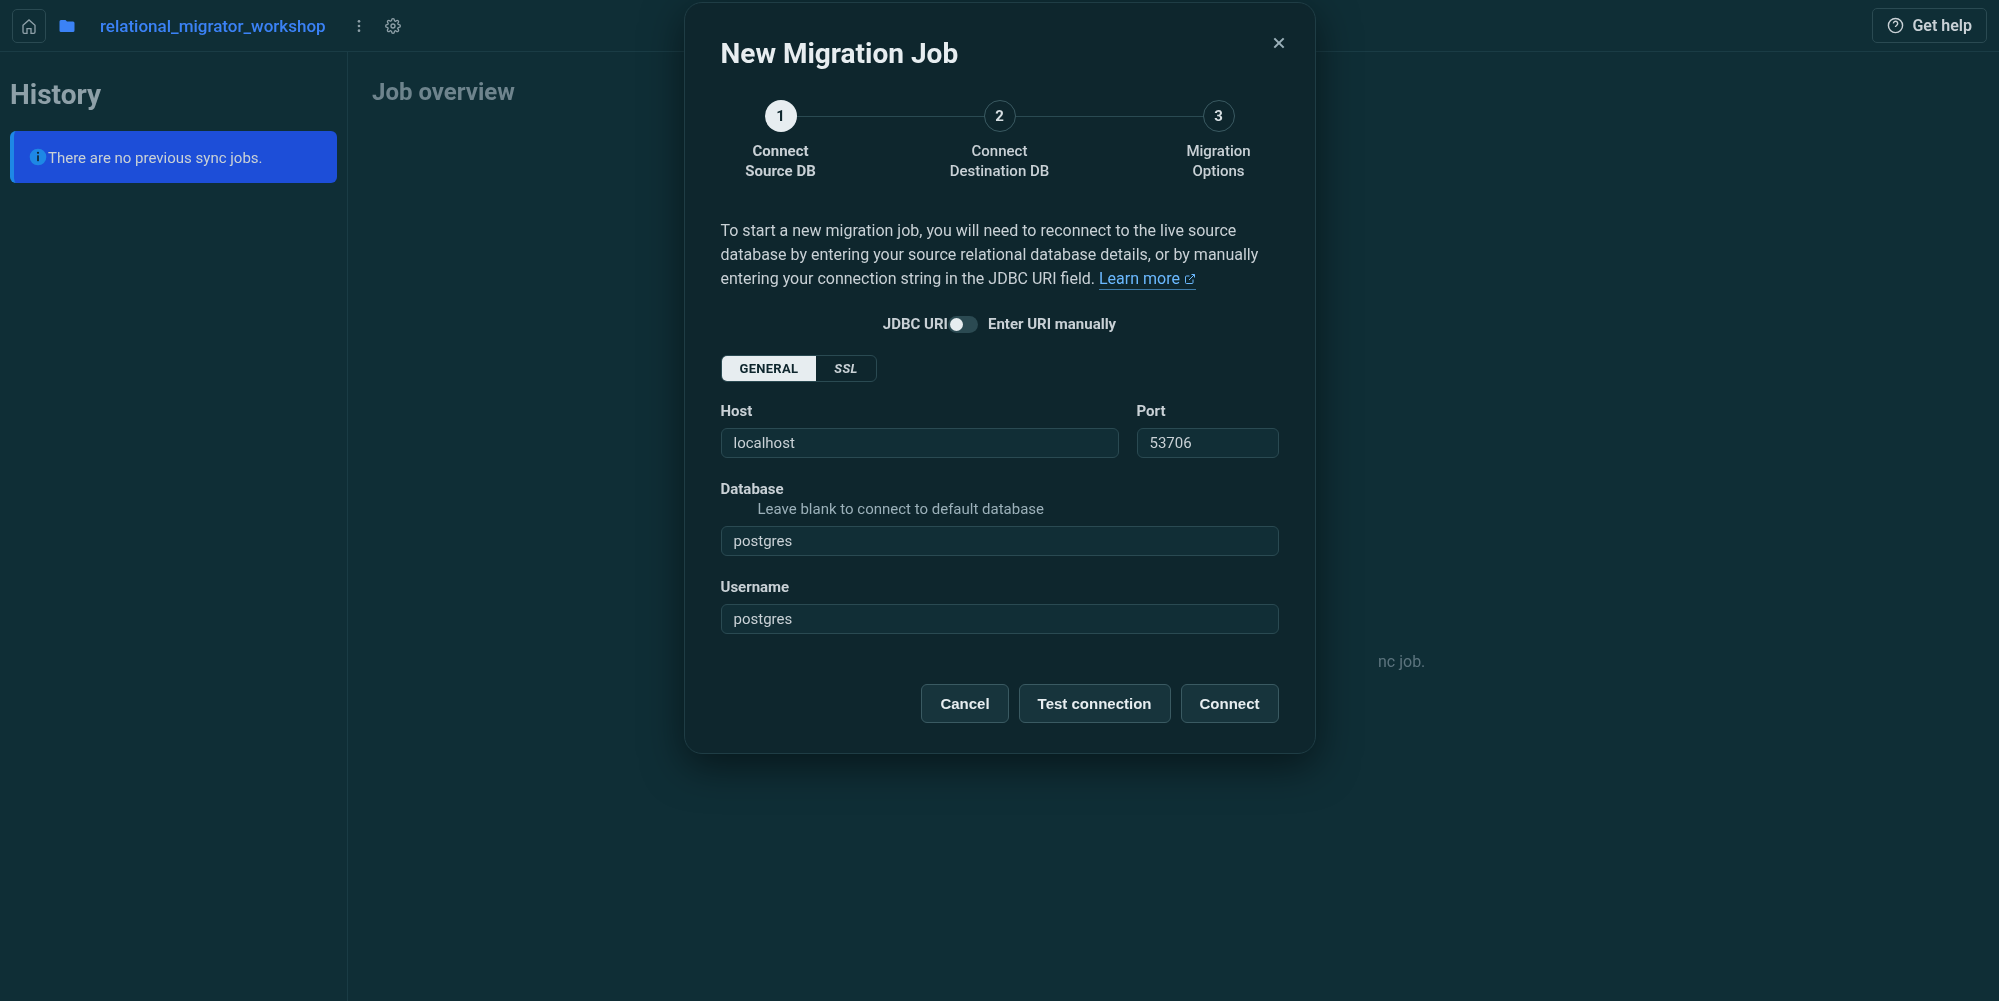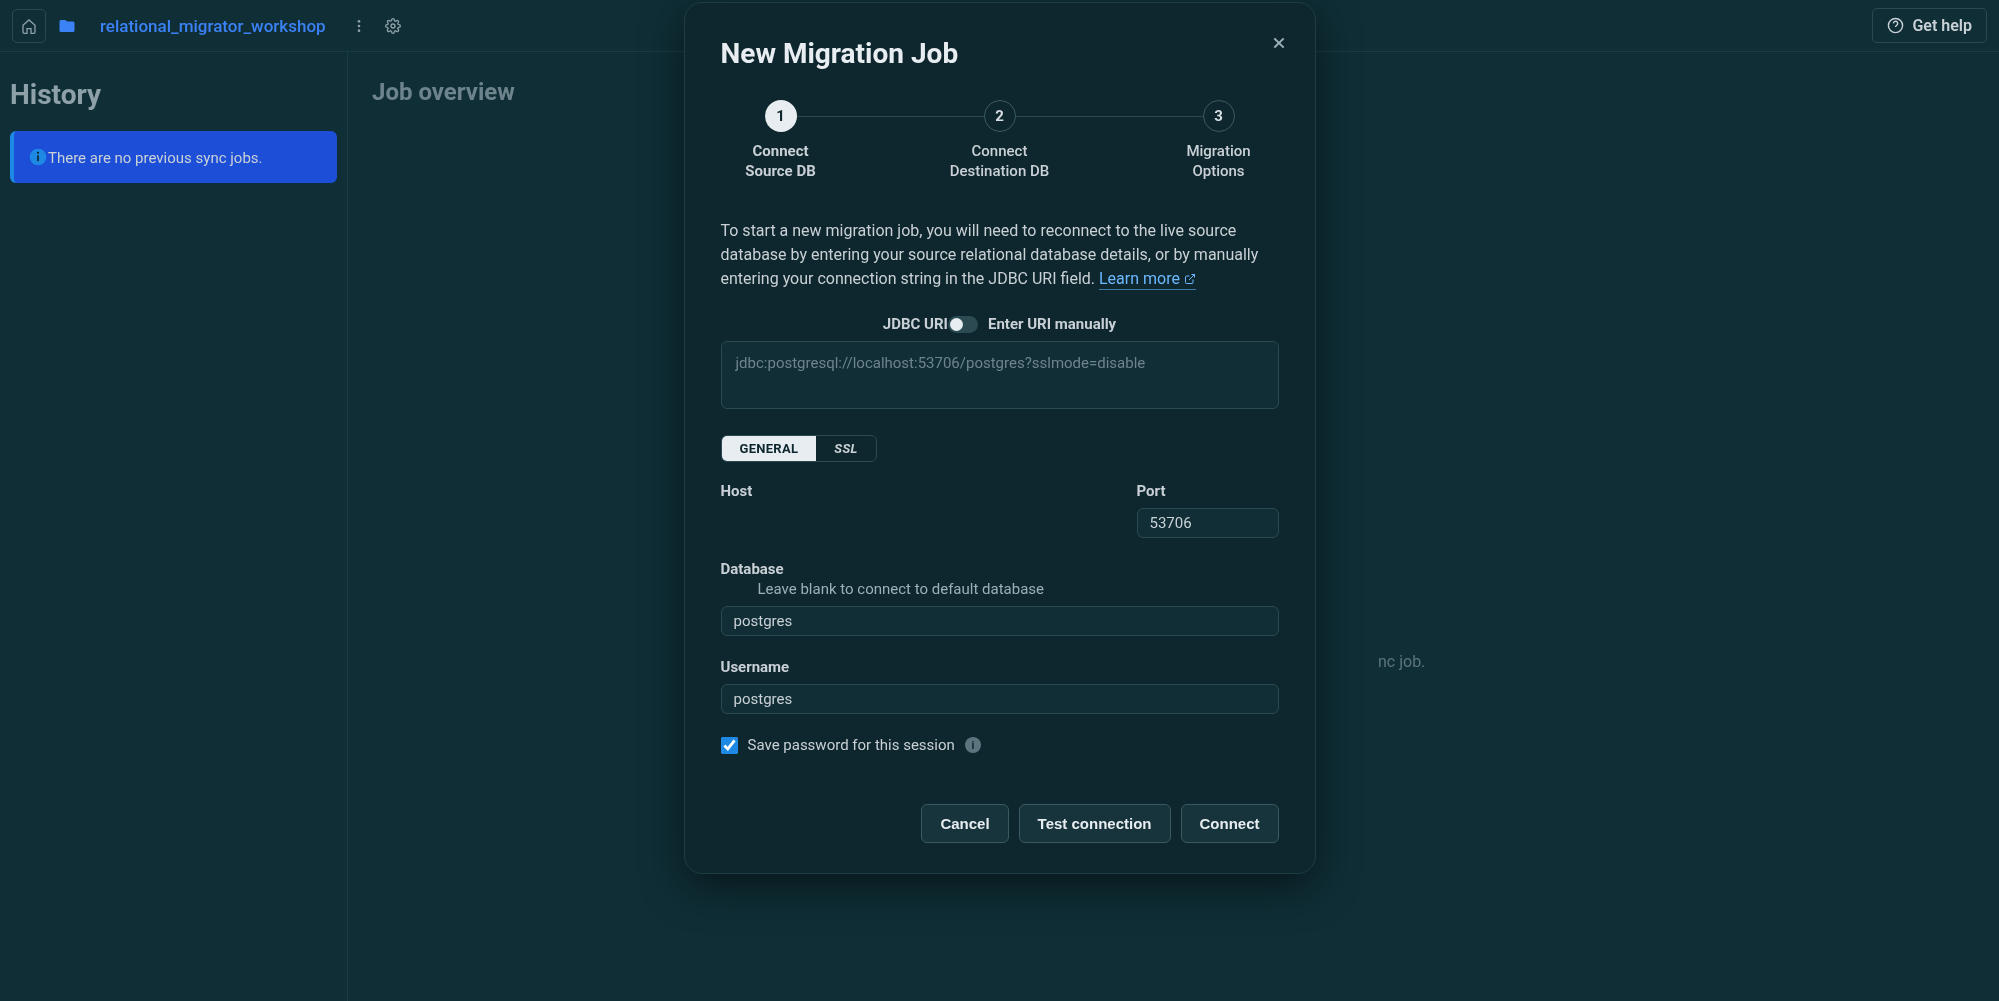--- a/index.html
+++ b/index.html
@@ -464,55 +464,50 @@
 
 
     <div class="form-group">
       <div class="row" style="margin-bottom:8px">
         <label class="form-label" style="margin:0">JDBC URI</label>
         <div class="toggle-row">
           <div class="toggle"></div>
           <span class="toggle-label">Enter URI manually</span>
         </div>
       </div>
-      <textarea class="textarea" readonly="" style="">jdbc:postgresql://localhost:53706/postgres?sslmode=disable</textarea>
     </div>
 
     <div class="tabs">
       <div class="tab active">GENERAL</div>
       <div class="tab inactive">SSL</div>
     </div>
 
     <div class="two-col form-group">
       <div class="col-wide">
         <label class="form-label">Host</label>
+        <input class="input" value="localhost" style="">
       </div>
       <div class="col-narrow">
         <label class="form-label">Port</label>
         <input class="input" value="53706" style="">
       </div>
     </div>
 
     <div class="form-group">
       <label class="form-label" style="margin-bottom:2px">Database</label>
       <div class="form-sublabel">Leave blank to connect to default database</div>
       <input class="input" value="postgres" style="">
     </div>
 
     <div class="form-group">
       <label class="form-label">Username</label>
       <input class="input" value="postgres" style="">
     </div>
 
 
-    <div class="checkbox-row">
-      <input type="checkbox" checked="" style="">
-      <span>Save password for this session</span>
-      <span class="info-circ">i</span>
-    </div>
 
     <div class="modal-actions">
       <button class="btn">Cancel</button>
       <button class="btn">Test connection</button>
       <button class="btn">Connect</button>
     </div>
   </div>
 </div>
 
 </body></html>

